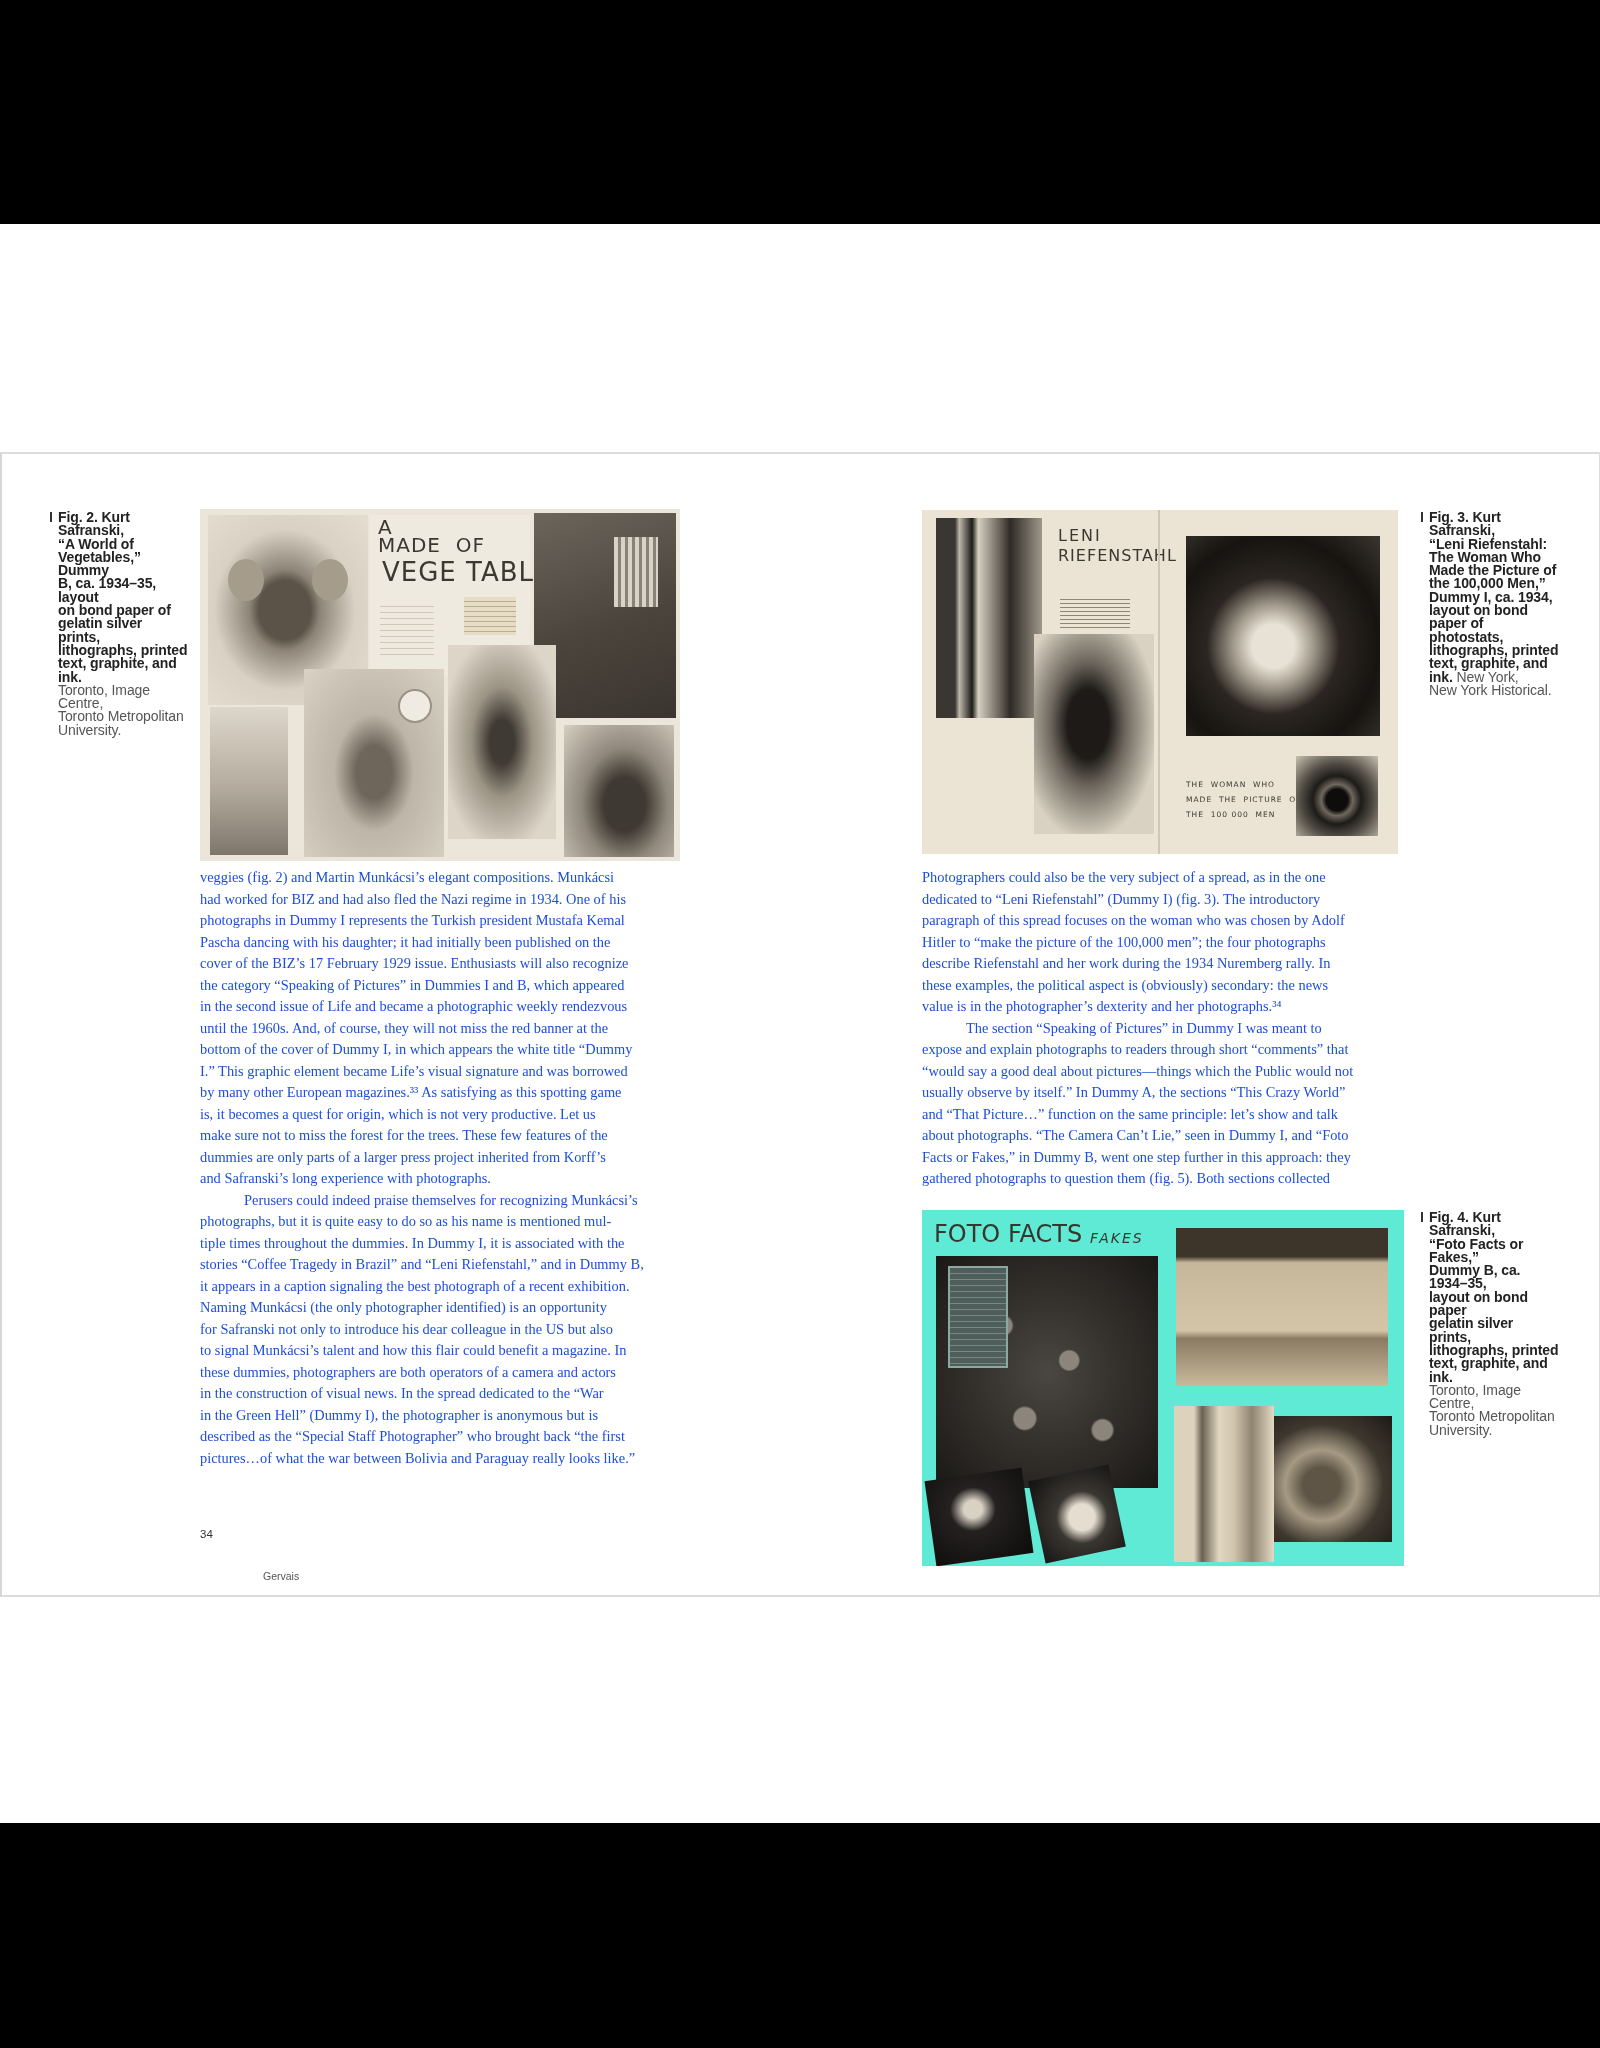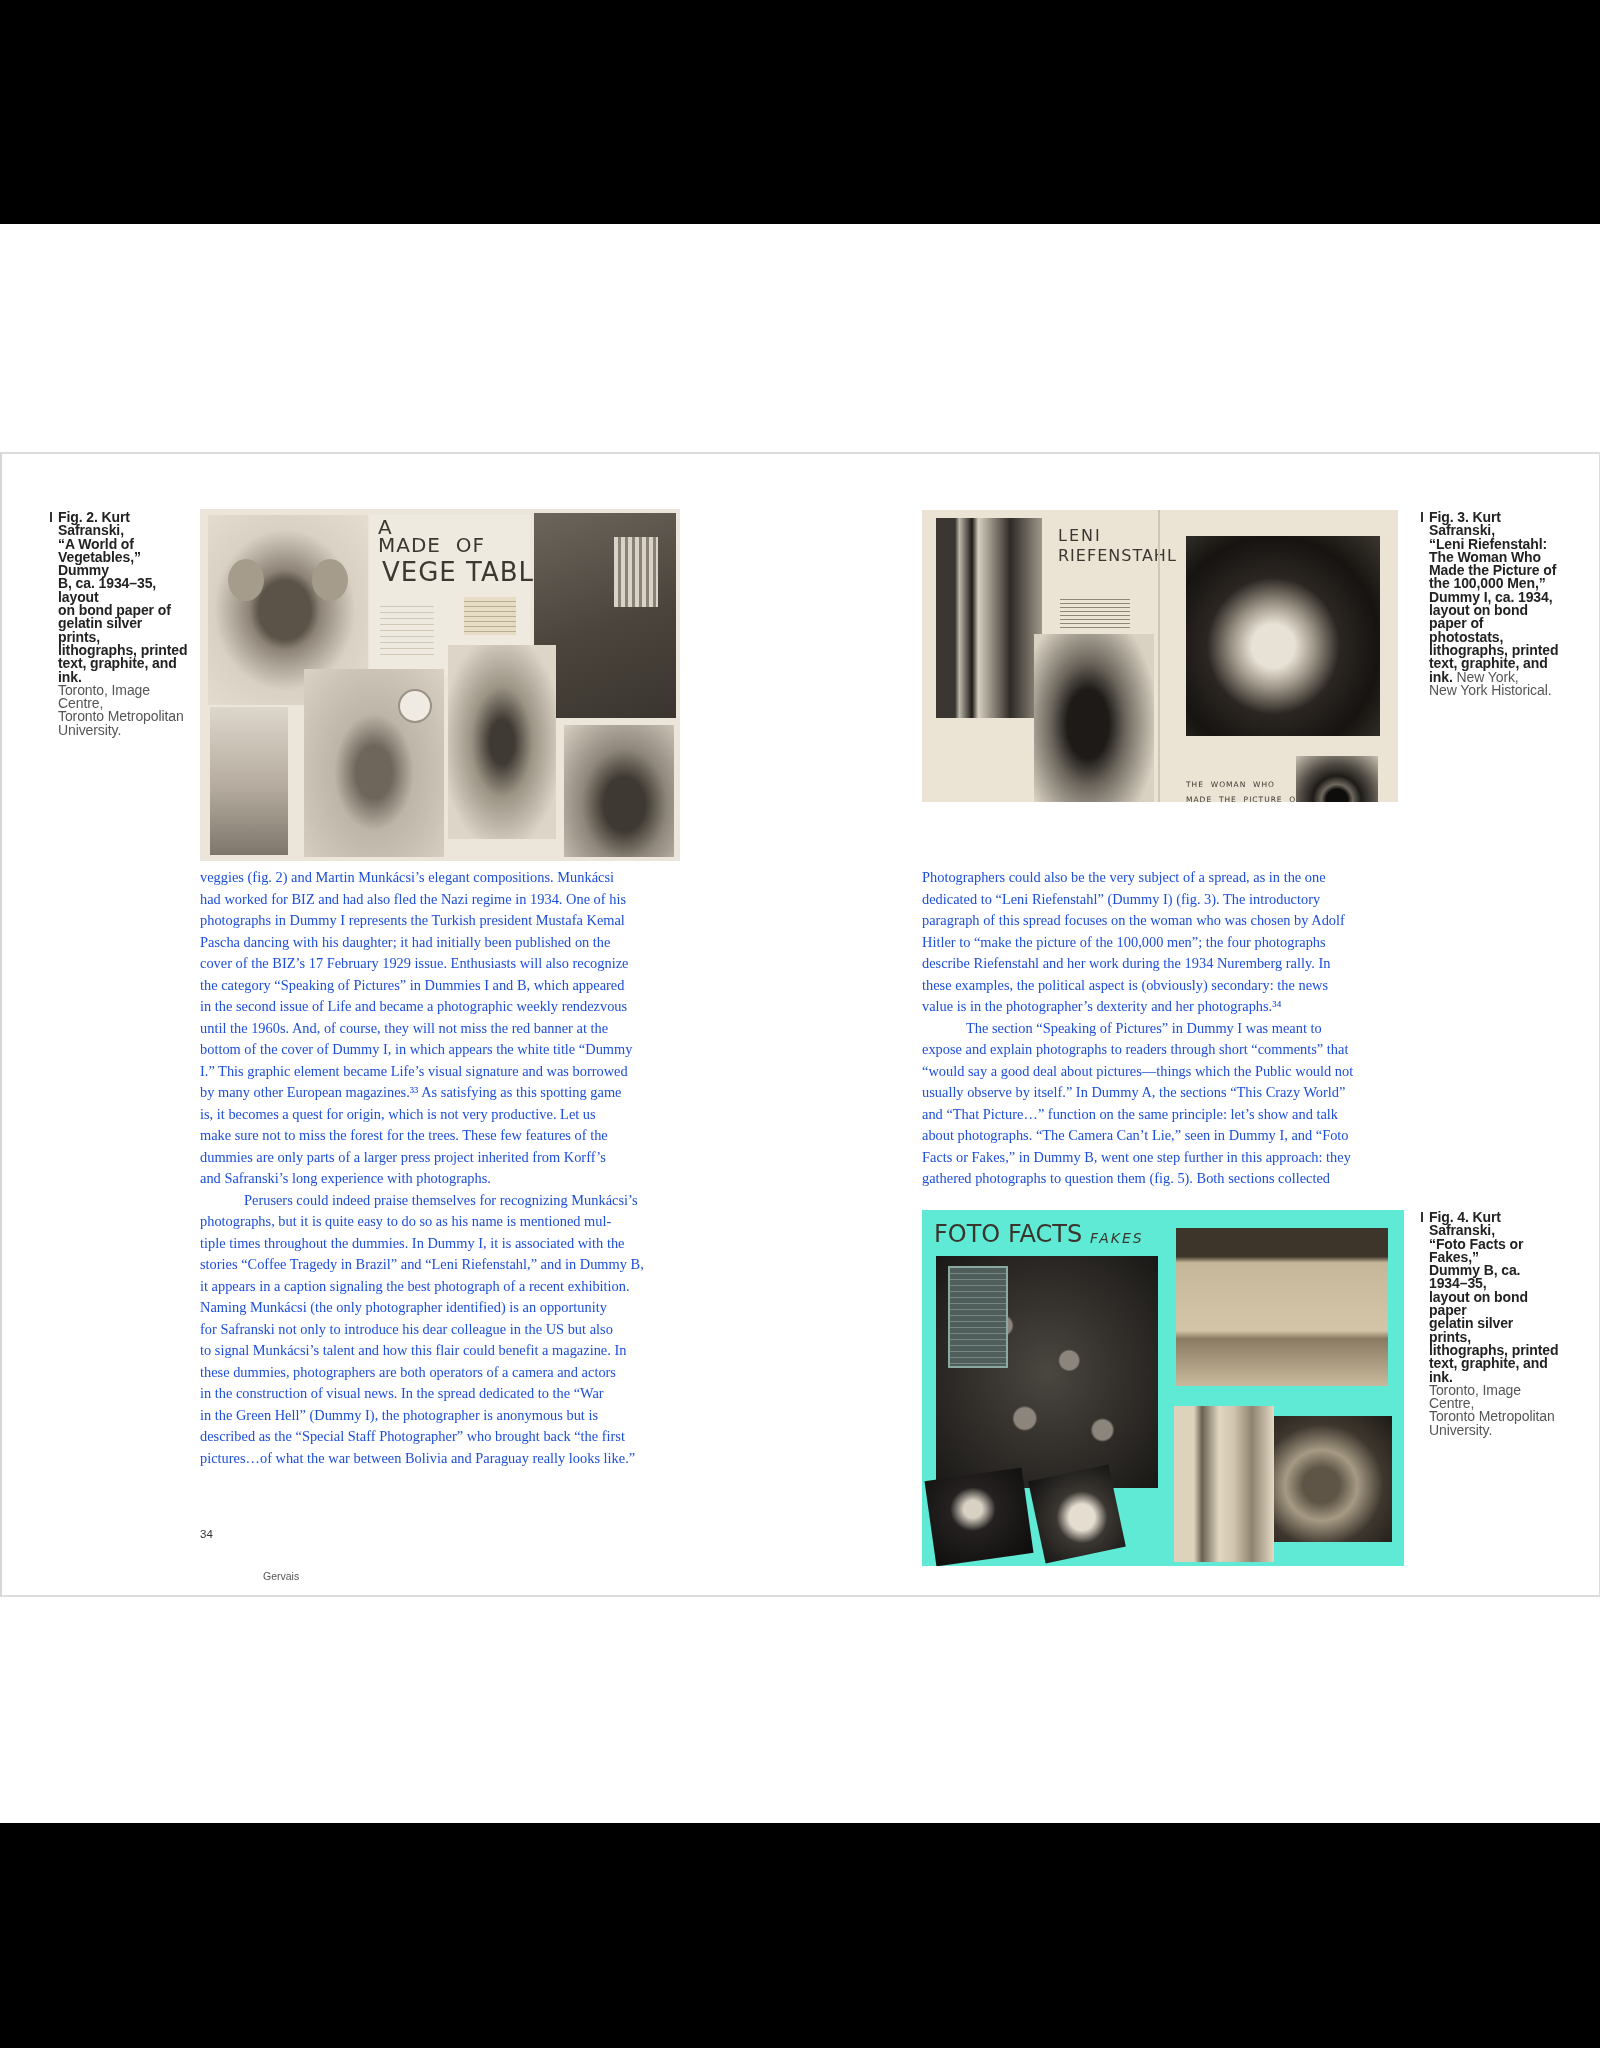--- a/index.html
+++ b/index.html
@@ -131,21 +131,21 @@
       <span class="line">in the construction of visual news. In the spread dedicated to the “War</span>
       <span class="line">in the Green Hell” (Dummy I), the photographer is anonymous but is</span>
       <span class="line">described as the “Special Staff Photographer” who brought back “the first</span>
       <span class="line">pictures…of what the war between Bolivia and Paraguay really looks like.”</span>
     </p>
   </div>
 
   <div class="folio" style="left:198px; top:1074px;">34</div>
   <div class="folio" style="left:261px; top:1075px; font-size:10.5px; color:#555;margin-top:41px;">Gervais</div>
 
-  <div class="figure" style="left:920px; top:56px; width:476px; height:292px; background:#ebe4d4;">
+  <div class="figure" style="left:920px; top:56px; width:476px; height:344px; background:#ebe4d4;">
     <div class="tile" style="left:14px; top:8px; width:106px; height:200px; background:linear-gradient(90deg, #3a3631 0 18%, #bfb8ab 22%, #1e1b18 34%, #d6cfc0 40%, #6a645c 60%, #2e2a26 70%, #9e978a 100%);"></div>
     <div class="title" style="left:136px; top:16px; font-size:16px; letter-spacing:2px;">LENI</div>
     <div class="title" style="left:136px; top:36px; font-size:16px; letter-spacing:1px;">RIEFENSTAHL</div>
     <div class="tile" style="left:138px; top:86px; width:70px; height:32px; background:repeating-linear-gradient(#ebe4d4 0 3px, #8c8578 3px 4px);"></div>
     <div class="tile" style="left:112px; top:124px; width:120px; height:200px; background:radial-gradient(ellipse at 45% 45%, #1d1a17 0 22%, #6c665d 40%, #d9d2c2 75%);"></div>
     <div class="tile" style="left:236px; top:0; width:2px; height:344px; background:#cfc7b6;"></div>
     <div class="tile" style="left:264px; top:26px; width:194px; height:200px; background:radial-gradient(ellipse at 45% 55%, #e8e2d6 0 14%, #a49c8e 26%, #2b2622 44%, #161310 70%, #3b362f 100%);"></div>
     <div class="title" style="left:264px; top:270px; font-size:7.5px; white-space:pre;">THE  WOMAN  WHO</div>
     <div class="title" style="left:264px; top:285px; font-size:7.5px; white-space:pre;">MADE  THE  PICTURE  OF</div>
     <div class="title" style="left:264px; top:300px; font-size:7.5px; white-space:pre;">THE  100 000  MEN</div>

